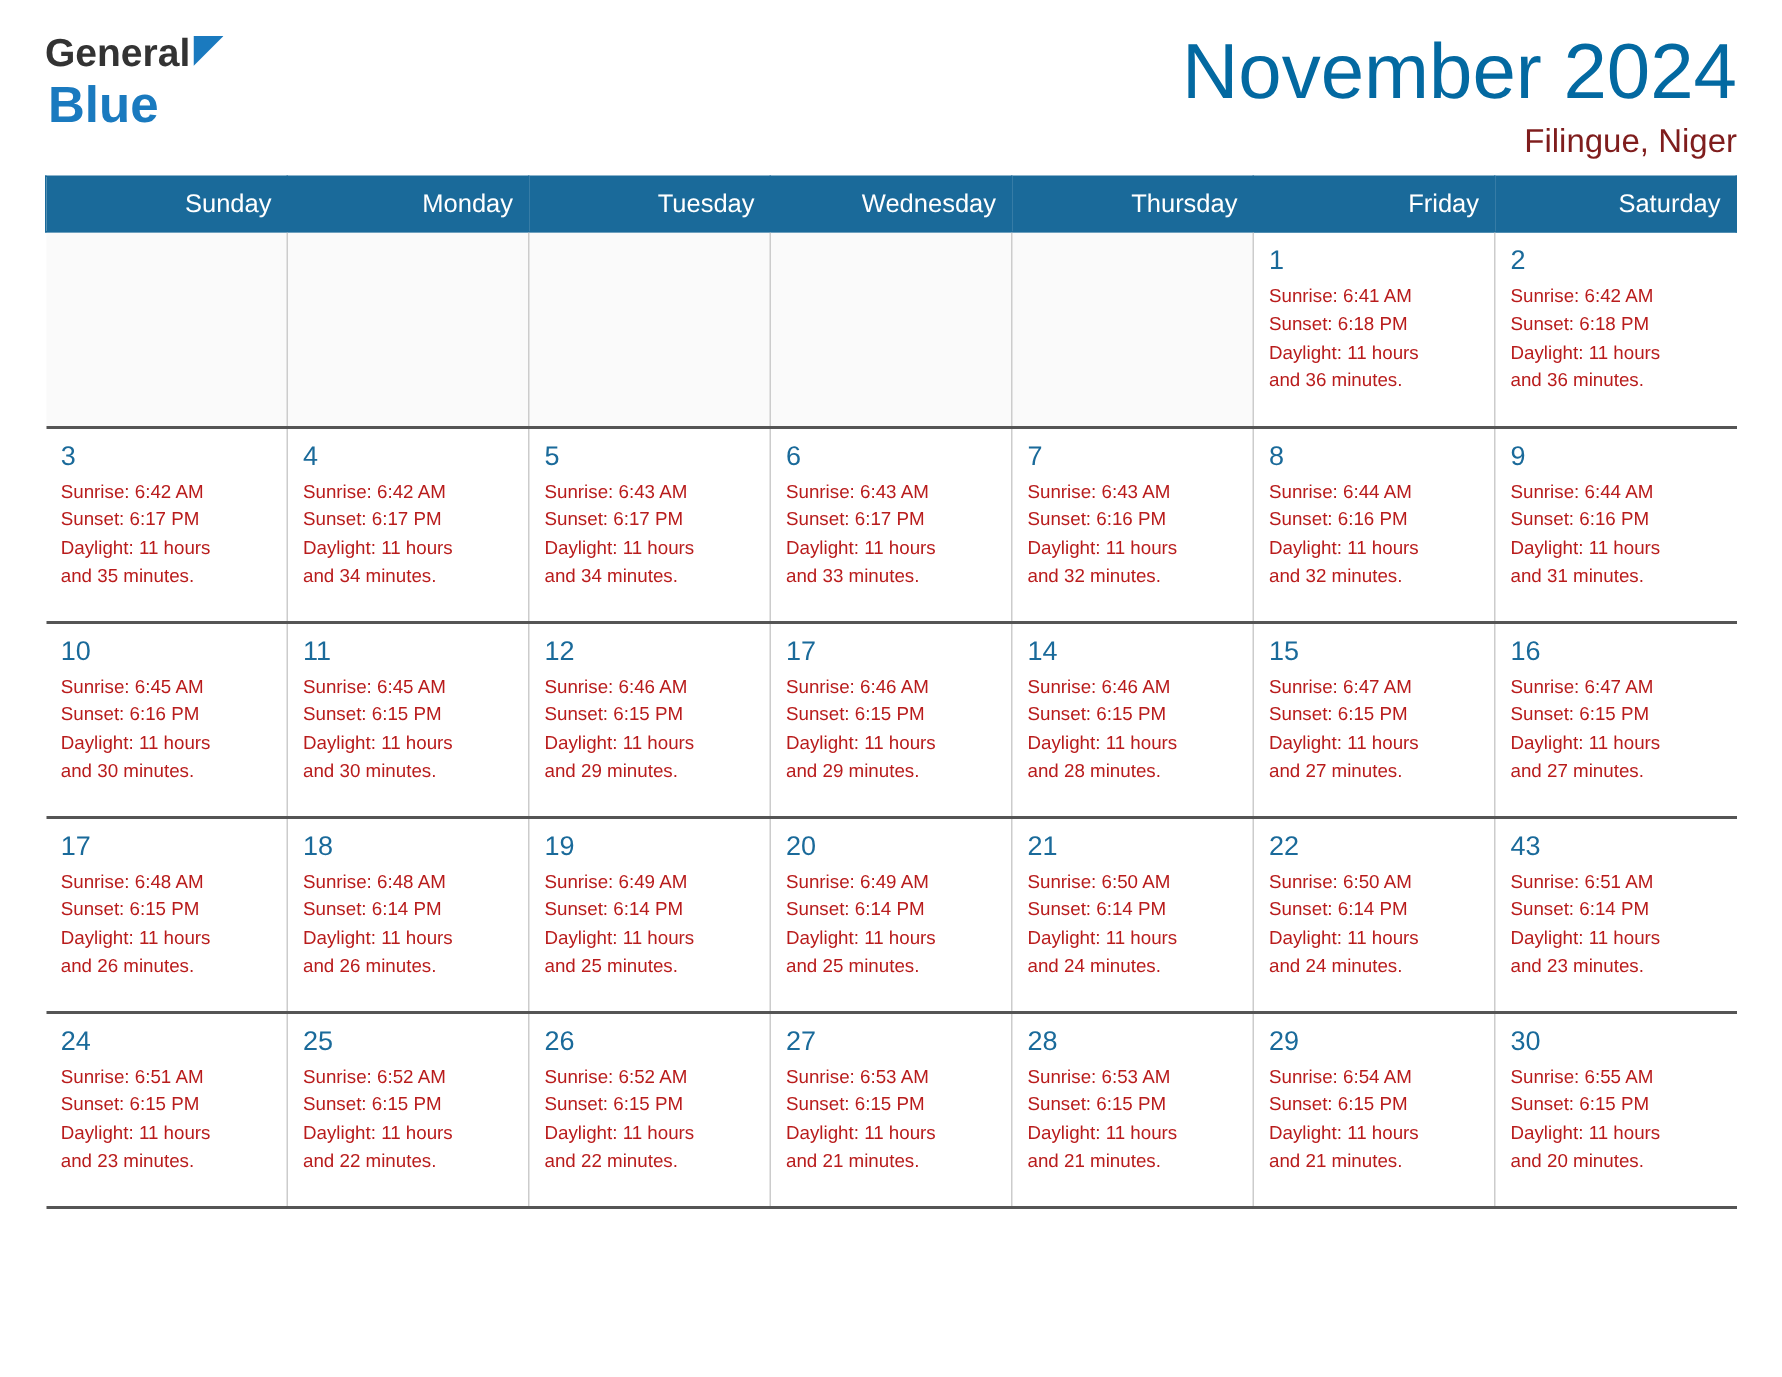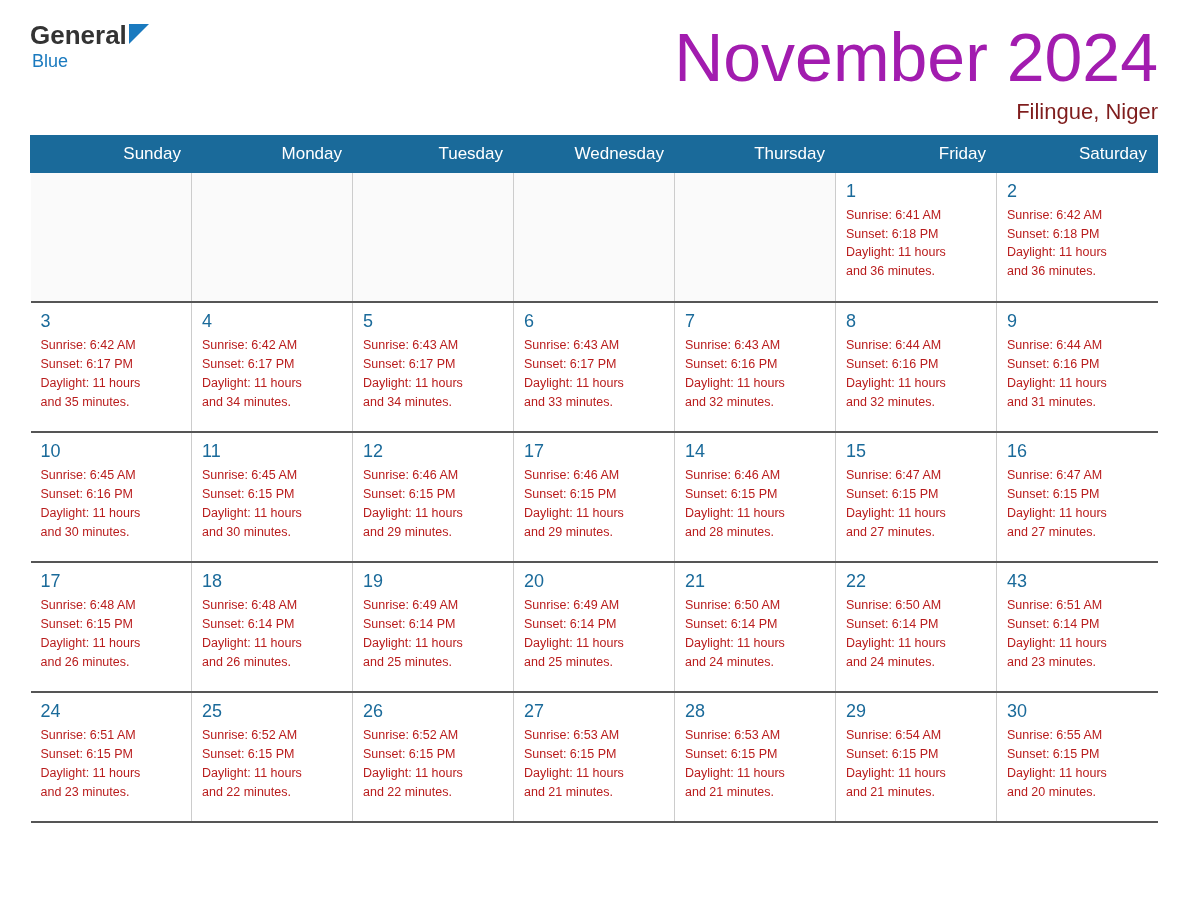--- a/index.html
+++ b/index.html
@@ -15,44 +15,44 @@
       justify-content: space-between;
       align-items: flex-start;
       margin-bottom: 10px;
     }
     .logo-text-general {
       font-size: 26px;
       font-weight: bold;
       color: #333;
     }
     .logo-text-blue {
-      font-size: 18px;
-      font-weight: normal;
+      font-size: 34px;
+      font-weight: bold;
       color: #1a7abf;
     }
     .logo-wrapper {
       display: flex;
       flex-direction: column;
     }
     .logo-line1 {
       display: flex;
       align-items: center;
     }
     .logo-line2 {
       display: flex;
       align-items: center;
       margin-left: 2px;
     }
     .title-block {
       text-align: right;
     }
     .month-title {
-      font-size: 68px;
+      font-size: 52px;
       font-weight: normal;
-      color: #a21caf;
+      color: #0369a1;
       line-height: 1.1;
     }
     .location {
       font-size: 22px;
       color: #7f1d1d;
       margin-top: 4px;
     }
     table {
       width: 100%;
       border-collapse: collapse;

